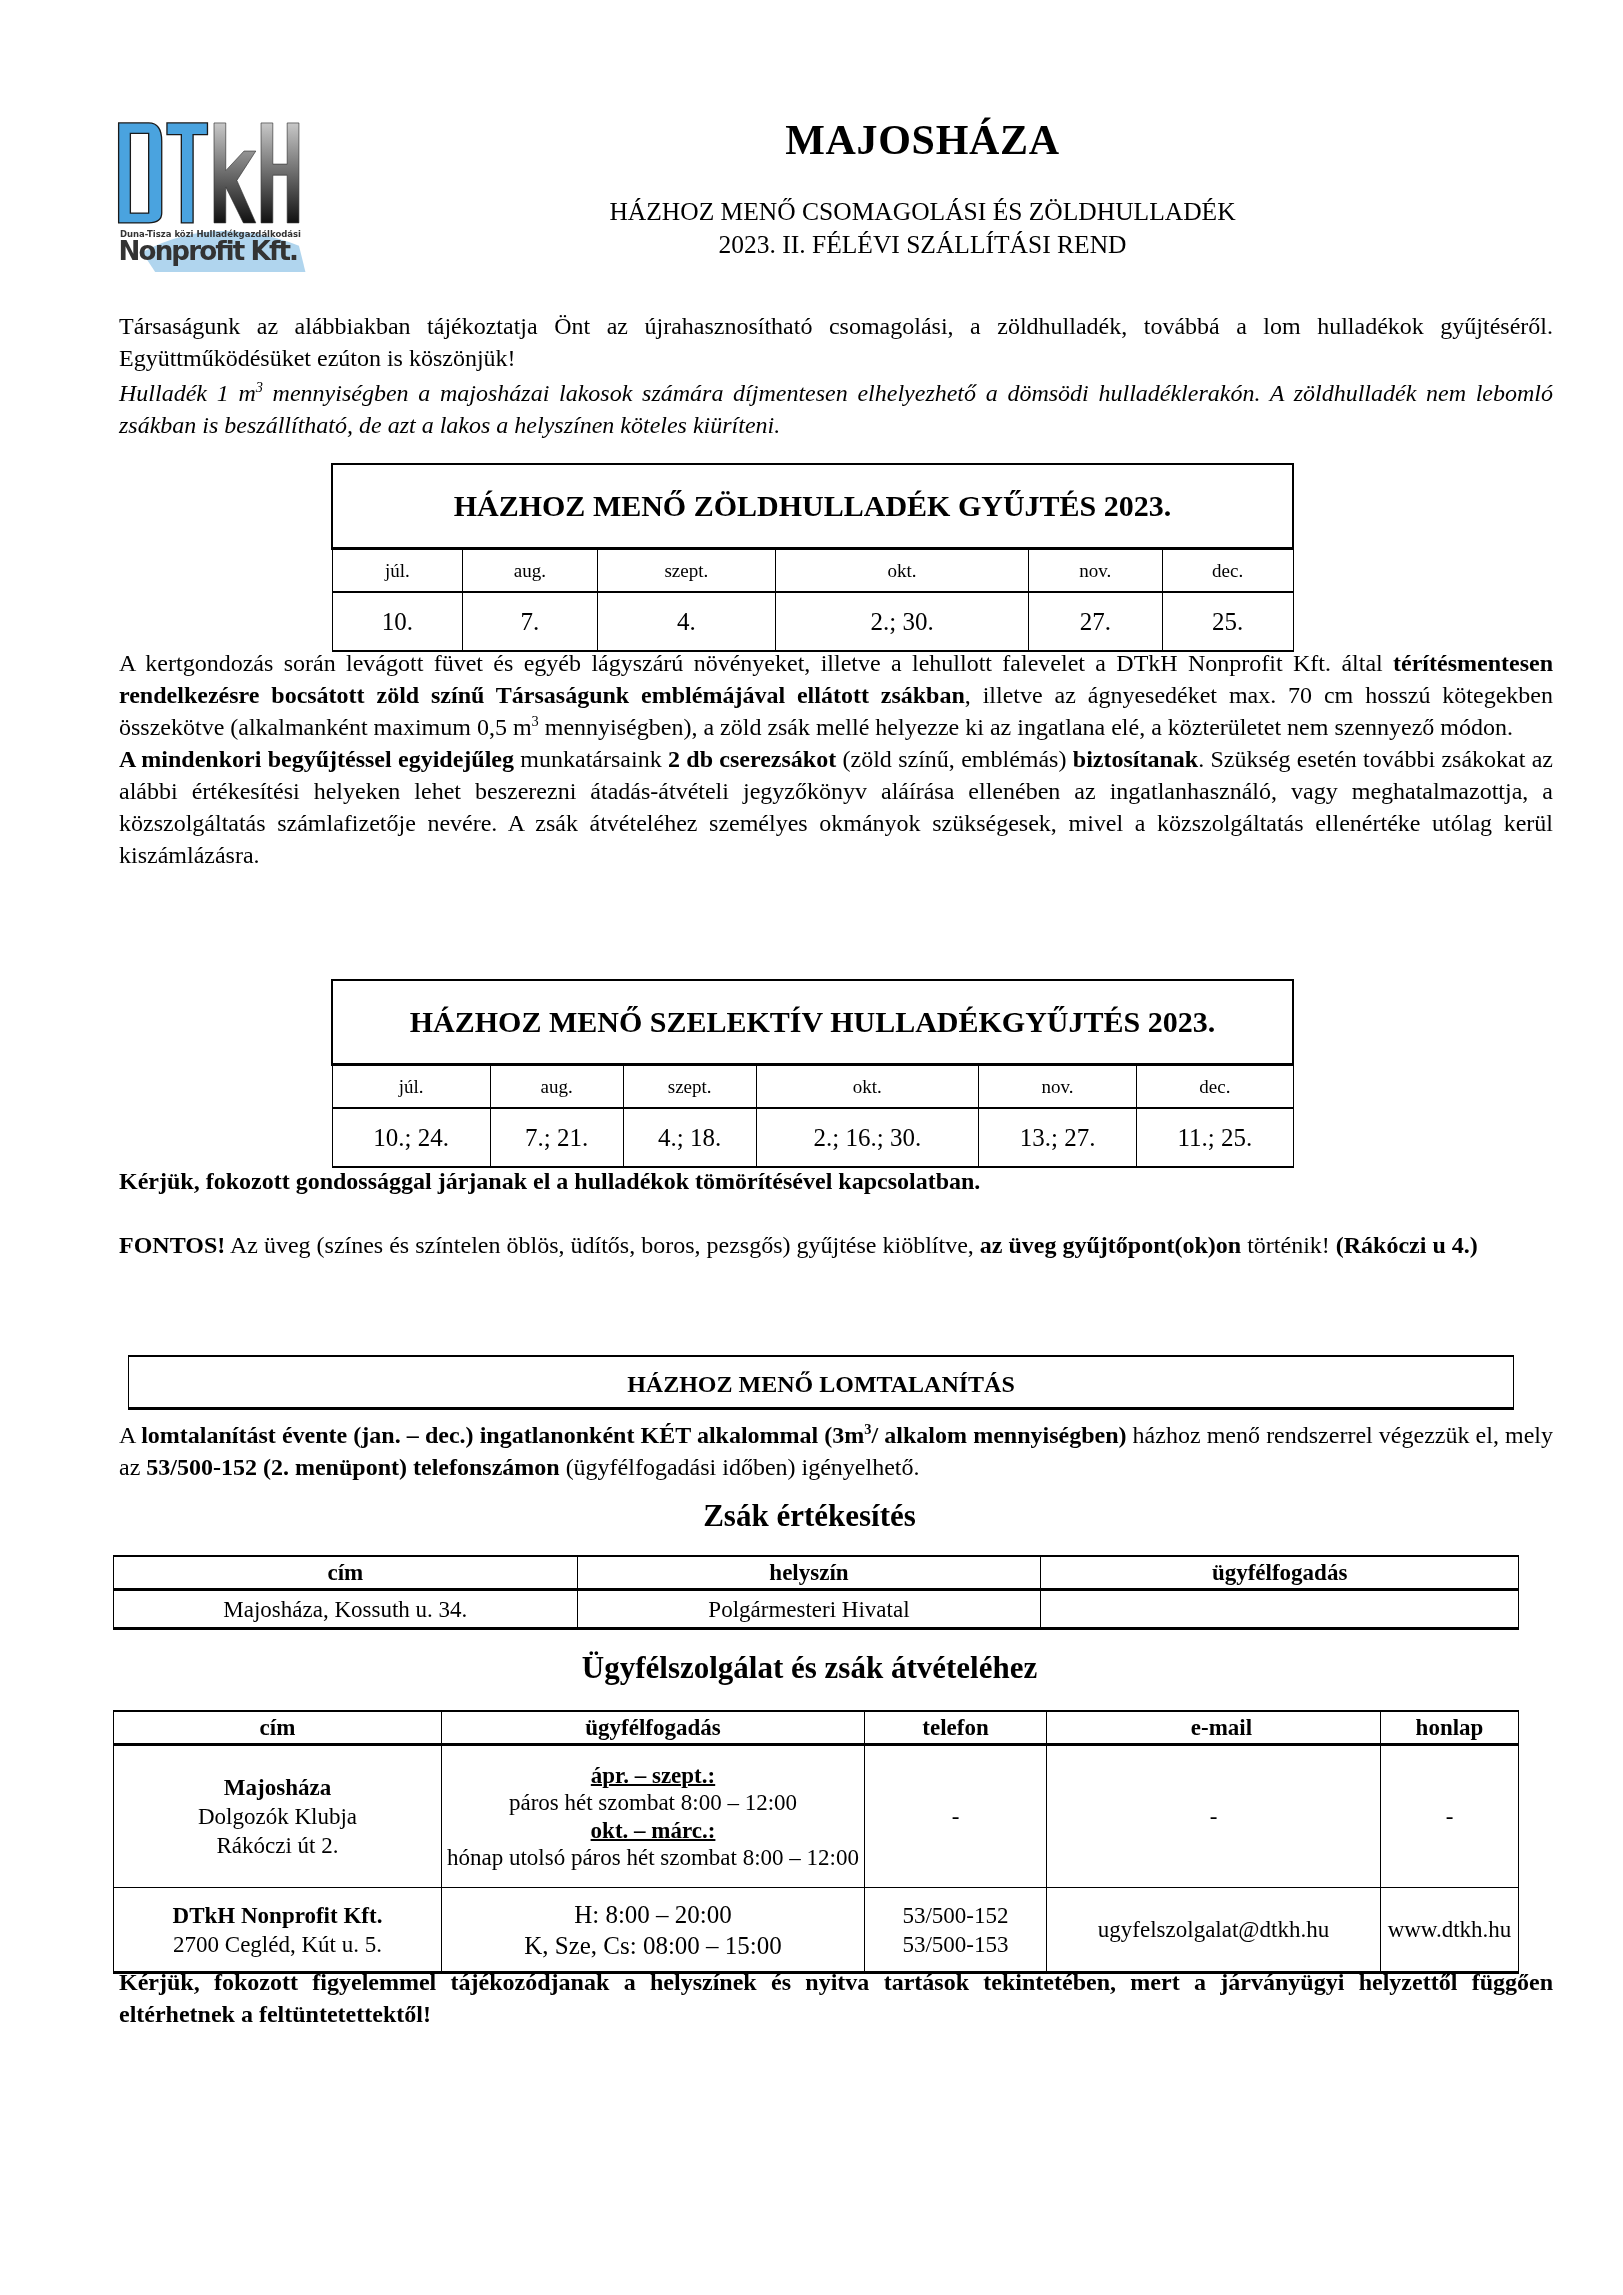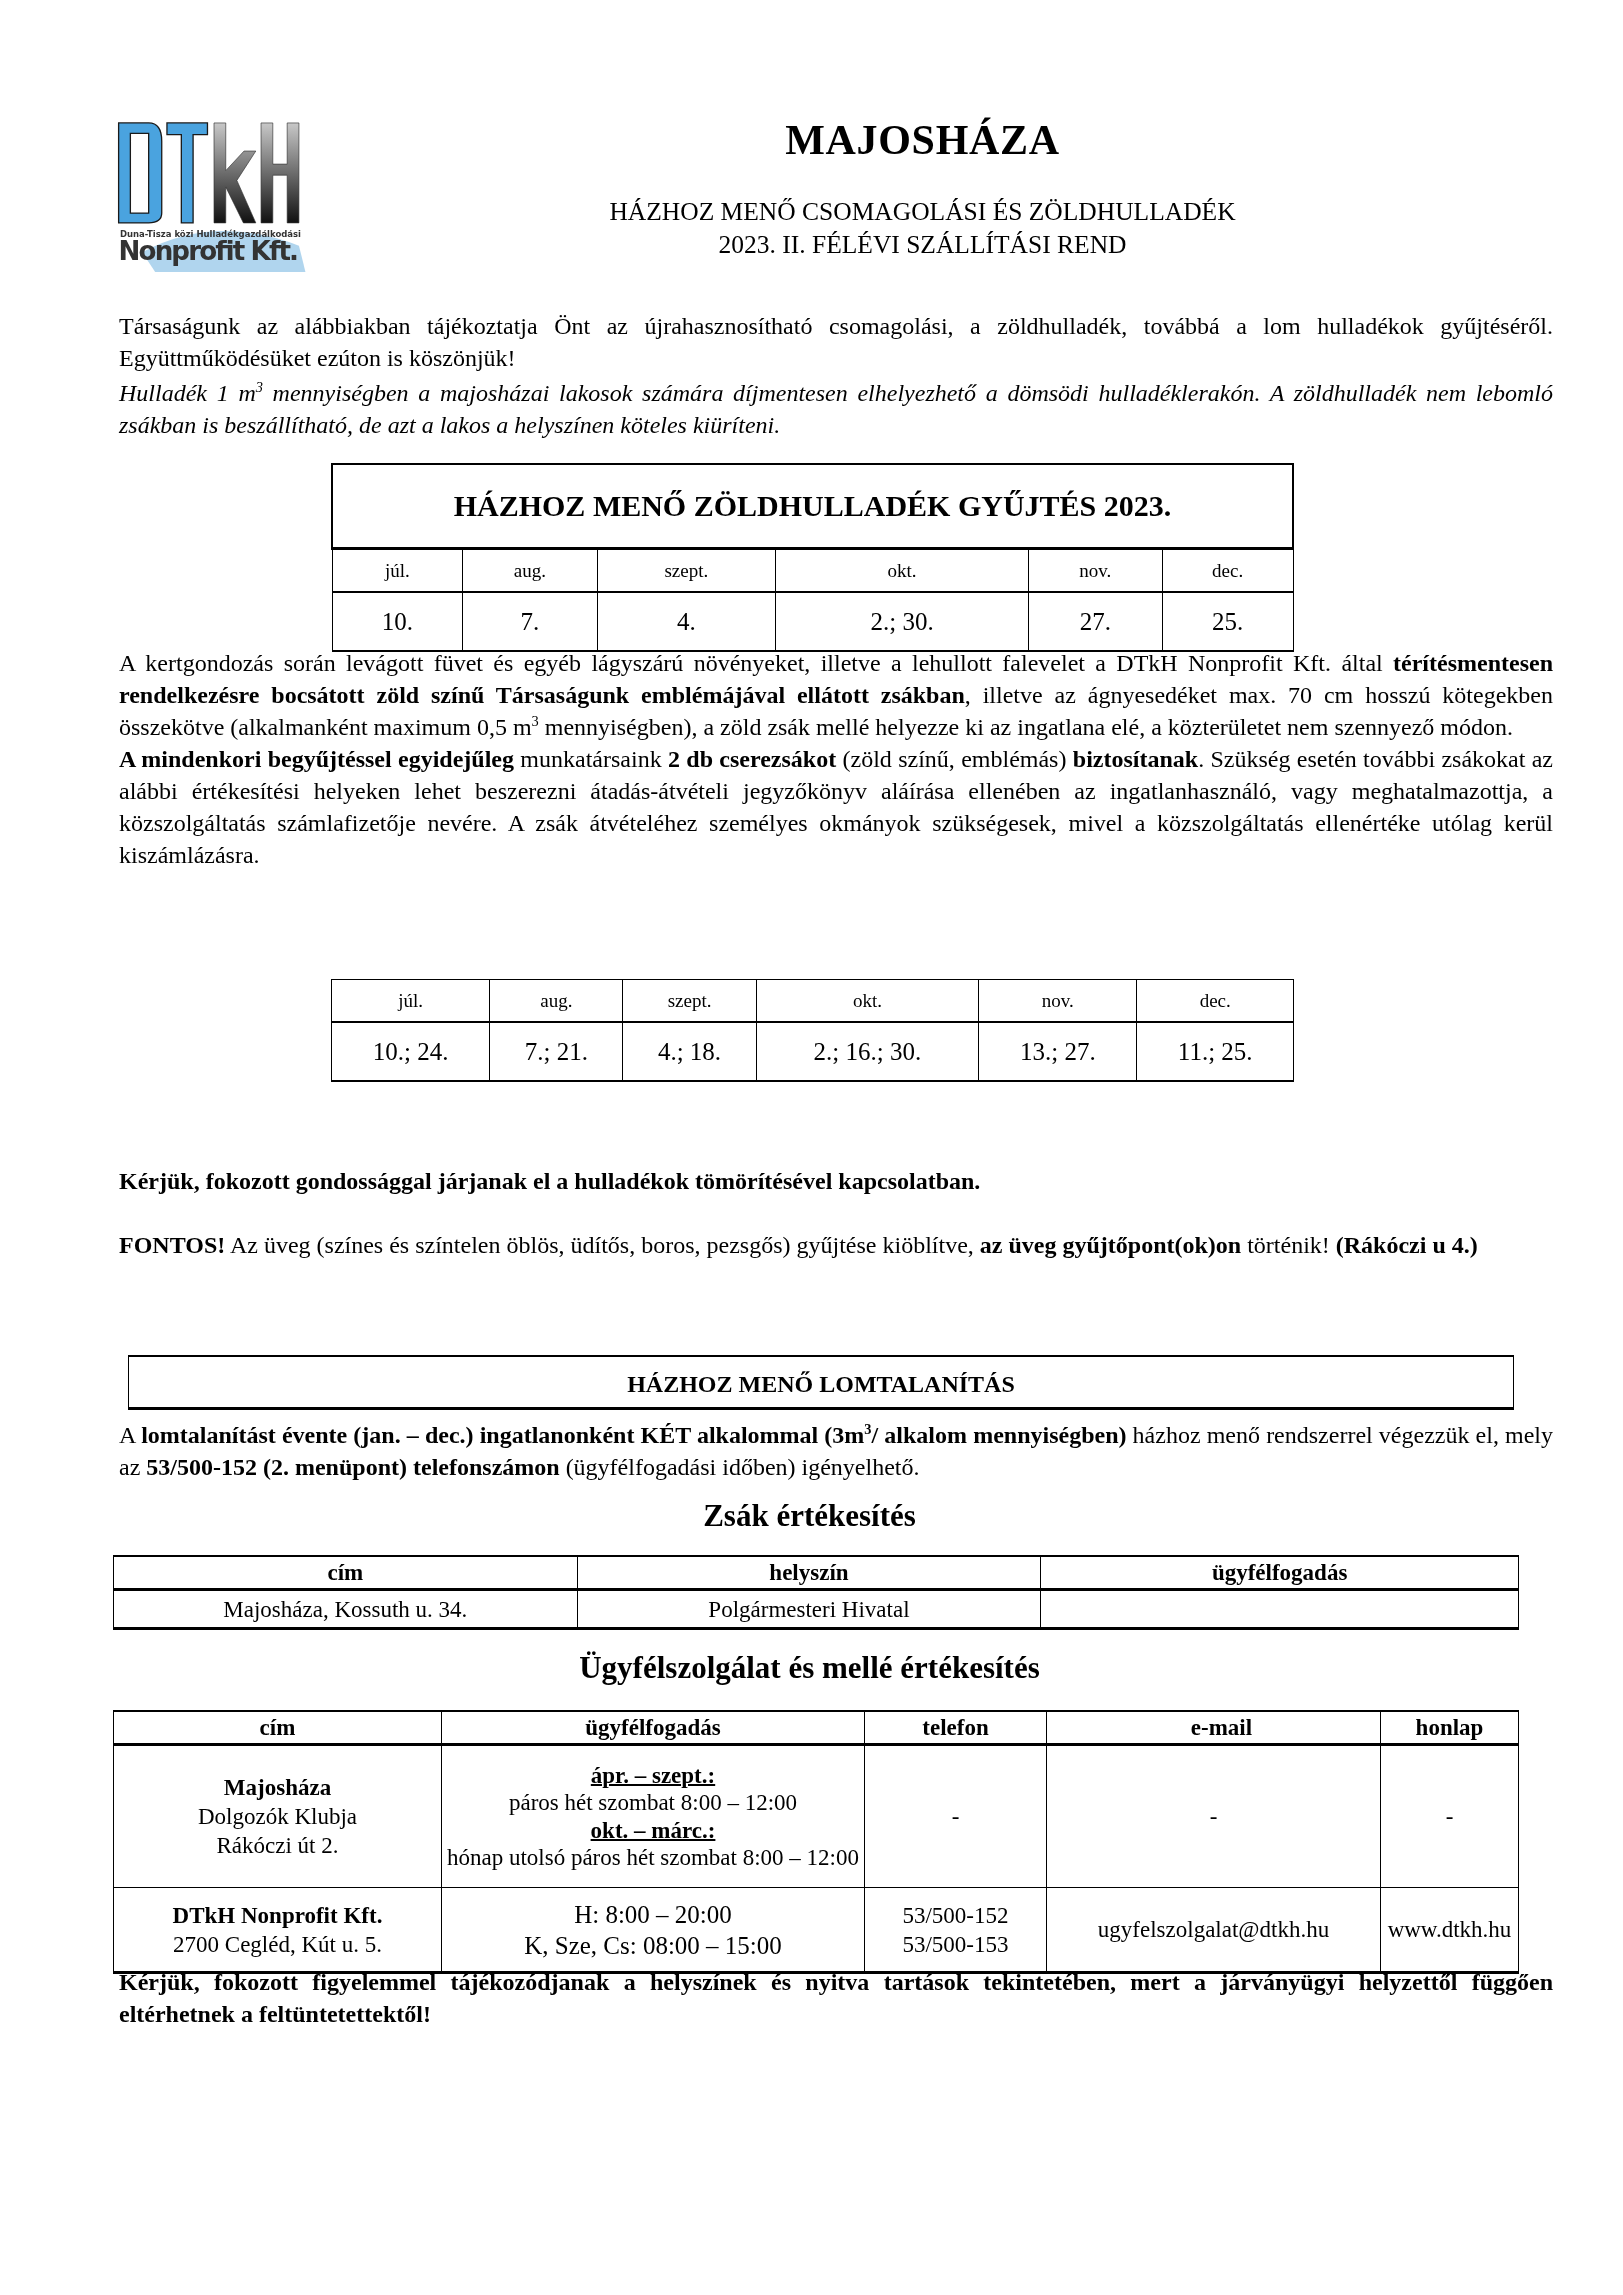--- a/index.html
+++ b/index.html
@@ -84,20 +84,23 @@
 </tbody>
   </table>
 
 <div class="abs para" style="top:647px;">
   <p><span>A kertgondozás során levágott füvet és egyéb lágyszárú növényeket, illetve a lehullott falevelet a DTkH Nonprofit Kft. által </span><b>térítésmentesen rendelkezésre bocsátott zöld színű Társaságunk emblémájával ellátott zsákban</b><span>, illetve az ágnyesedéket max. 70 cm hosszú kötegekben összekötve (alkalmanként maximum 0,5 m</span><sup>3</sup><span> mennyiségben), a zöld zsák mellé helyezze ki az ingatlana elé, a közterületet nem szennyező módon.</span></p>
   <p><b>A mindenkori begyűjtéssel egyidejűleg</b><span> munkatársaink </span><b>2 db cserezsákot</b><span> (zöld színű, emblémás) </span><b>biztosítanak</b><span>. Szükség esetén további zsákokat az alábbi értékesítési helyeken lehet beszerezni átadás-átvételi jegyzőkönyv aláírása ellenében az ingatlanhasználó, vagy meghatalmazottja, a közszolgáltatás számlafizetője nevére. A zsák átvételéhez személyes okmányok szükségesek, mivel a közszolgáltatás ellenértéke utólag kerül kiszámlázásra.</span></p>
 </div>
 
 <table class="sched" style="left:331px; top:979px; width:963px;">
   <tbody>
+      <tr class="t">
+        <td colspan="6">HÁZHOZ MENŐ SZELEKTÍV HULLADÉKGYŰJTÉS 2023.</td>
+      </tr>
   <tr class="h">
     <td>júl.</td>
     <td>aug.</td>
     <td>szept.</td>
     <td>okt.</td>
     <td>nov.</td>
     <td>dec.</td>
   </tr>
   <tr class="v">
     <td>10.; 24.</td>
@@ -129,21 +132,21 @@
     <td>ügyfélfogadás</td>
   </tr>
   <tr style="height:39px;">
     <td>Majosháza, Kossuth u. 34.</td>
     <td>Polgármesteri Hivatal</td>
     <td></td>
   </tr>
 </tbody>
   </table>
 
-<div class="abs uhead" style="left:119px; top:1650px; width:1381px;">Ügyfélszolgálat és mellé értékesítés</div>
+<div class="abs uhead" style="left:119px; top:1650px; width:1381px;">Ügyfélszolgálat és zsák átvételéhez</div>
 <table class="grid" style="left:113px; top:1710px; width:1406px;">
   <tbody>
       <tr class="h" style="height:30px;">
     <td style="width:325px;">cím</td>
     <td style="width:420px;">ügyfélfogadás</td>
     <td style="width:179px;">telefon</td>
     <td style="width:315px;padding-left:17px;">e-mail</td>
     <td>honlap</td>
   </tr>
   <tr style="height:143px;">

